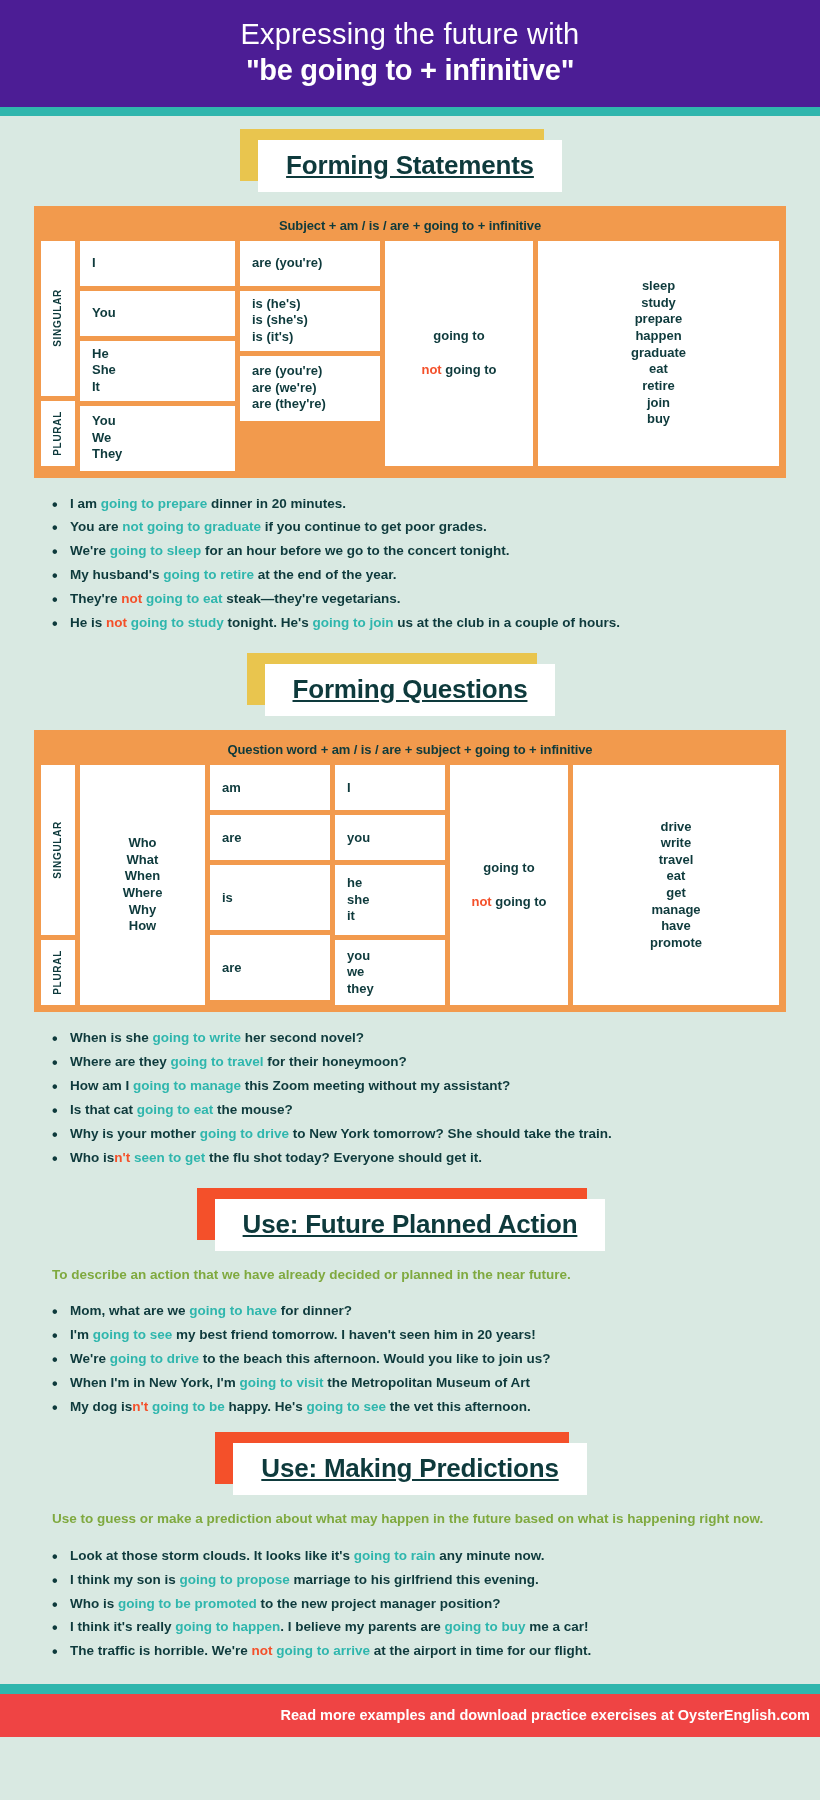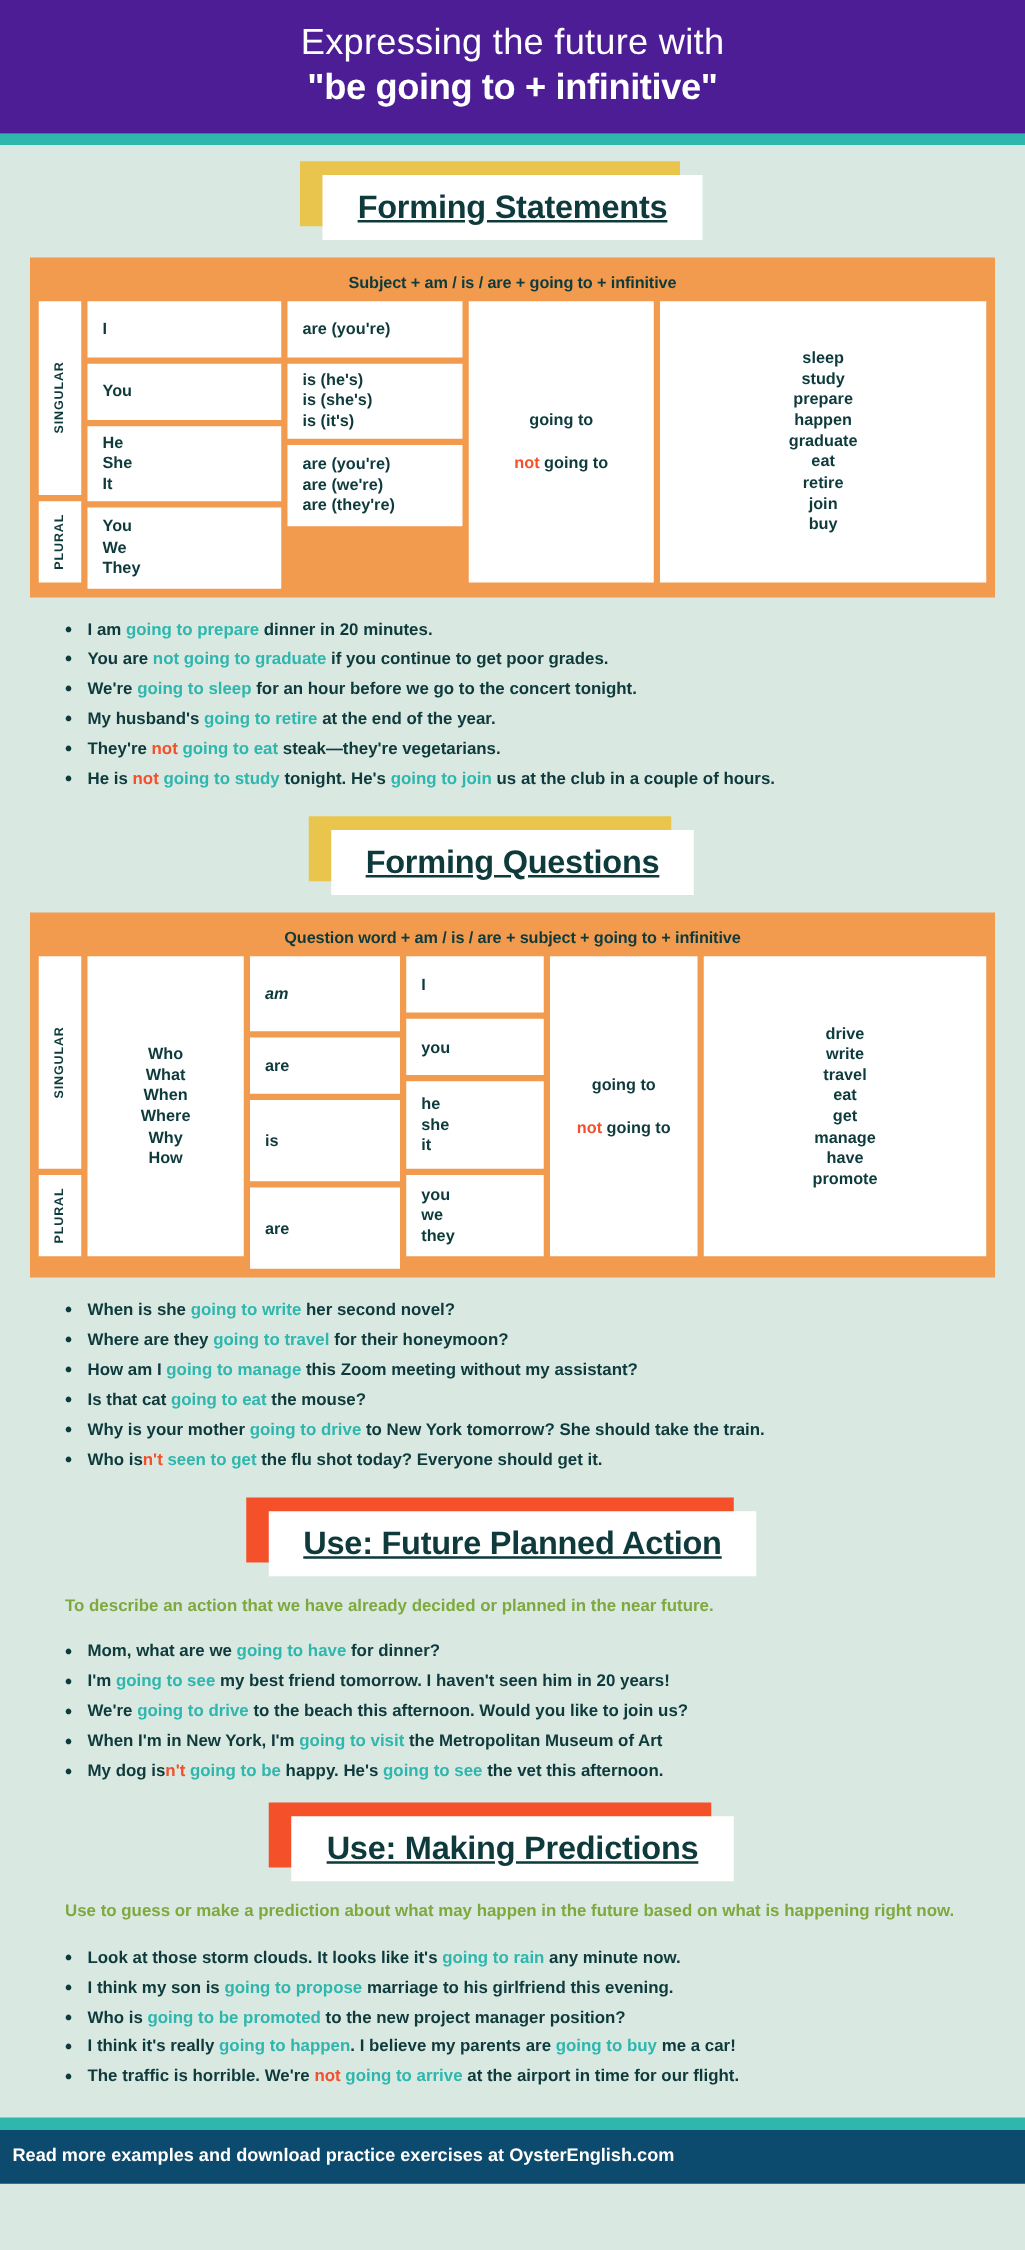--- a/index.html
+++ b/index.html
@@ -66,21 +66,21 @@
     font-size: 26px;
     font-weight: 800;
     color: #0e3a3c;
     letter-spacing: -0.2px;
     white-space: nowrap;
     text-decoration: underline;
   }
 
   
   .table-block {
-    margin: 0 24px;
+    margin: 0 34px;
     background: #f29a4d;
     padding: 7px;
   }
   .table-formula {
     text-align: center;
     font-size: 13px;
     font-weight: 800;
     color: #0e3a3c;
     padding: 5px 0 8px;
     letter-spacing: -0.1px;
@@ -166,22 +166,22 @@
     margin: 14px 34px 4px 52px;
     font-size: 13.5px;
     font-weight: 700;
     color: #7fa93f;
     line-height: 1.5;
   }
 
   
   .footer-rule { height: 10px; background: #2fb6ad; }
   .footer {
-    background: #0c4a6e;
-    text-align: left;
+    background: #ef4444;
+    text-align: right;
     padding: 13px 10px 14px;
     color: #ffffff;
     font-size: 14.5px;
     font-weight: 800;
   }
   .spacer-md { height: 18px; }
 </style>
 </head>
 <body>
 
@@ -284,21 +284,21 @@
     <div class="col t2-c1">
       <div class="cell verbs center" style="height:240px;flex-direction:column;justify-content:center;">Who
 What
 When
 Where
 Why
 How</div>
     </div>
 
     <div class="col t2-c2">
-      <div class="cell" style="height:60px;font-style:italic;">am</div>
+      <div class="cell" style="height:45px;">am</div>
       <div class="cell" style="height:45px;">are</div>
       <div class="cell" style="height:65px;">is</div>
       <div class="cell" style="height:65px;">are</div>
     </div>
 
     <div class="col t2-c3">
       <div class="cell" style="height:45px;">I</div>
       <div class="cell" style="height:45px;">you</div>
       <div class="cell verbs" style="height:70px;text-align:left;justify-content:flex-start;">he
 she

